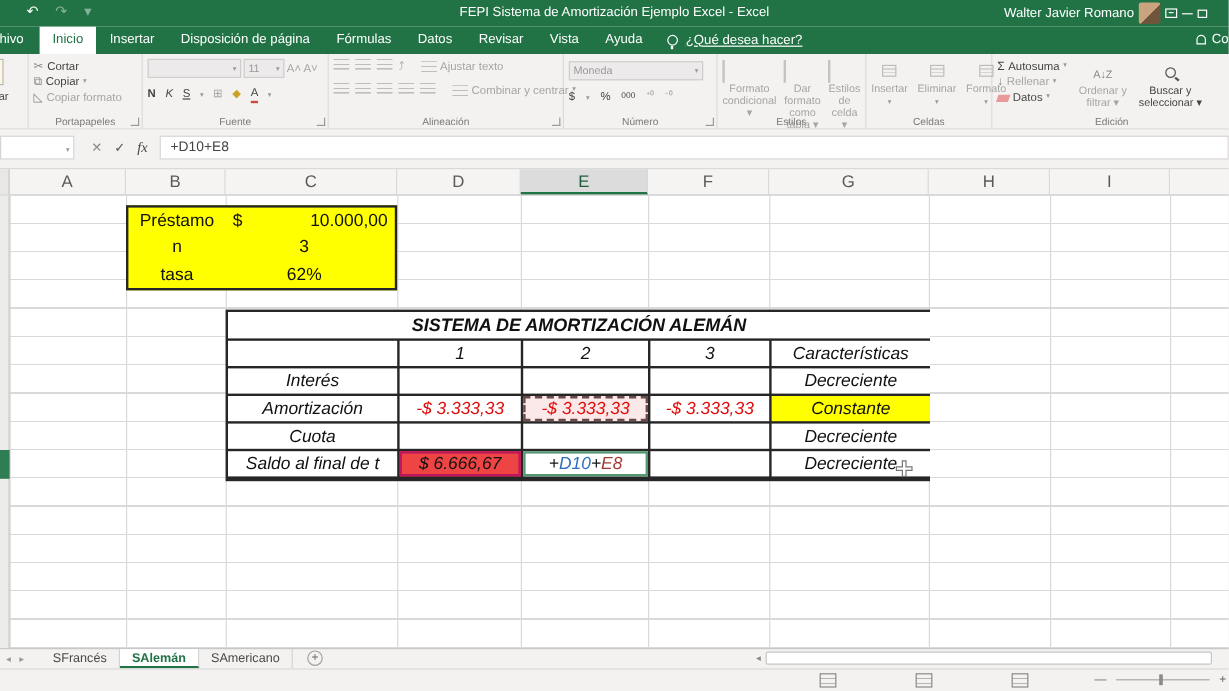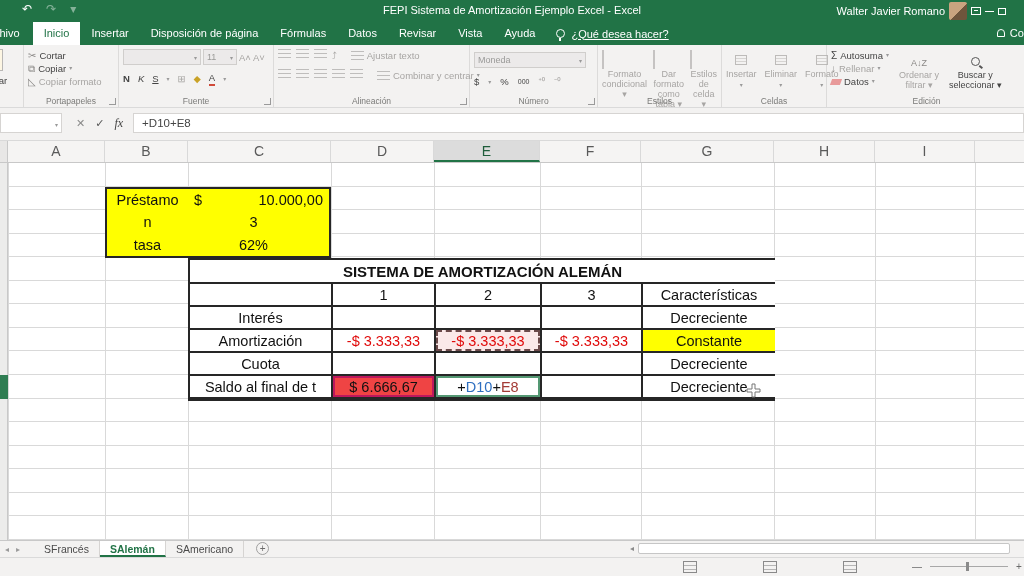--- a/index.html
+++ b/index.html
@@ -71,31 +71,31 @@
   .rowsliver-h { width:8px; background:#e8e7e6; border-right:1px solid #c8c8c8; flex:0 0 auto; }
 
   
   .grid { position:absolute; left:0; top:163px; width:1024px; height:377px; background:
       repeating-linear-gradient(to bottom,#fff 0 22.56px,#d9d9d9 22.56px 23.56px); }
   .vl { position:absolute; top:0; width:1px; height:377px; background:#d9d9d9; }
   .rowsliver { position:absolute; left:0; top:0; width:8px; height:377px; background:#ececeb; border-right:1px solid #c8c8c8; }
   .rowsel { position:absolute; left:0; top:212px; width:8px; height:24px; background:#2f7d52; }
 
   
-  .params { position:absolute; left:105px; top:24px; width:226px; height:71px; background:#ffff00; border:2px solid #262626; font-size:14.5px; color:#111; }
+  .params { position:absolute; left:105px; top:8px; width:226px; height:71px; background:#ffff00; border:2px solid #262626; font-size:14.5px; color:#111; }
   .prow { display:flex; height:22.3px; align-items:center; }
   .plabel { width:81px; text-align:center; }
   .pval { flex:1; display:flex; padding:0 6px; }
   .pprefix { width:18px; }
   .pnum { flex:1; text-align:right; }
   .pnum.center { text-align:center; padding-right:28px; }
 
   
   .amt { position:absolute; left:188px; top:95px; width:587px; height:143px; background:#262626; padding:2px; display:grid;
-         grid-template-columns:141px 101px 104px 99px 132px; grid-template-rows:22px repeat(5,21px); gap:2px; }
+         grid-template-columns:141px 101px 104px 99px 132px; grid-template-rows:22px repeat(5,21px); gap:2px;font-style:italic; }
   .tc { background:#fff; font-size:14.5px; color:#111; display:flex; align-items:center; justify-content:center; white-space:nowrap; overflow:hidden; }
   .tc.title { grid-column:1 / span 5; font-weight:bold; font-size:15px; }
   .tc.red { color:#e00b0b; }
   .tc.yellow { background:#ffff00; }
   .tc.e8 { background:#fbe9e9; border:2px dashed #6b4a4a; }
   .tc.d10 { background:#ef4444; border:2px solid #be185d;text-align:center; }
   .tc.e10 { border:2px solid #549873; }
   .ref-blue { color:#2e6fc0; }
   .ref-red { color:#a33b35; }
 

